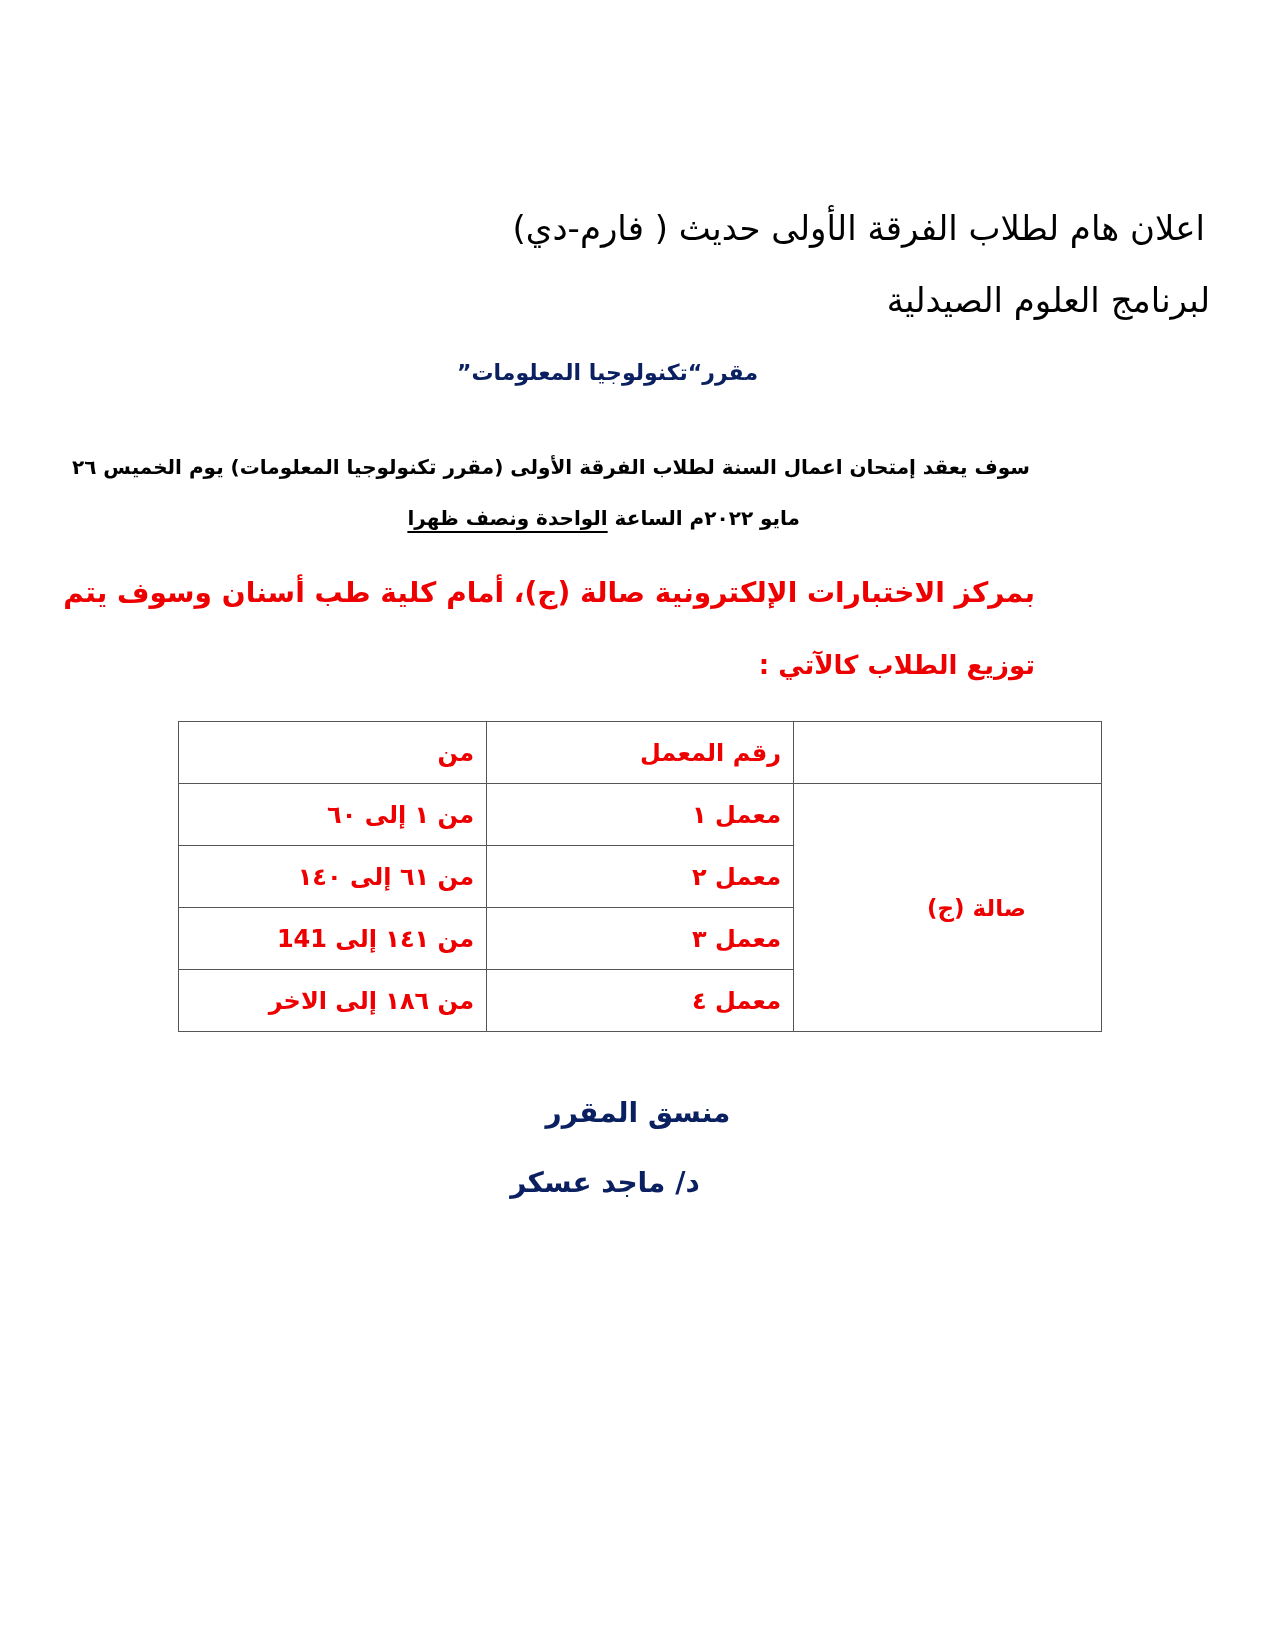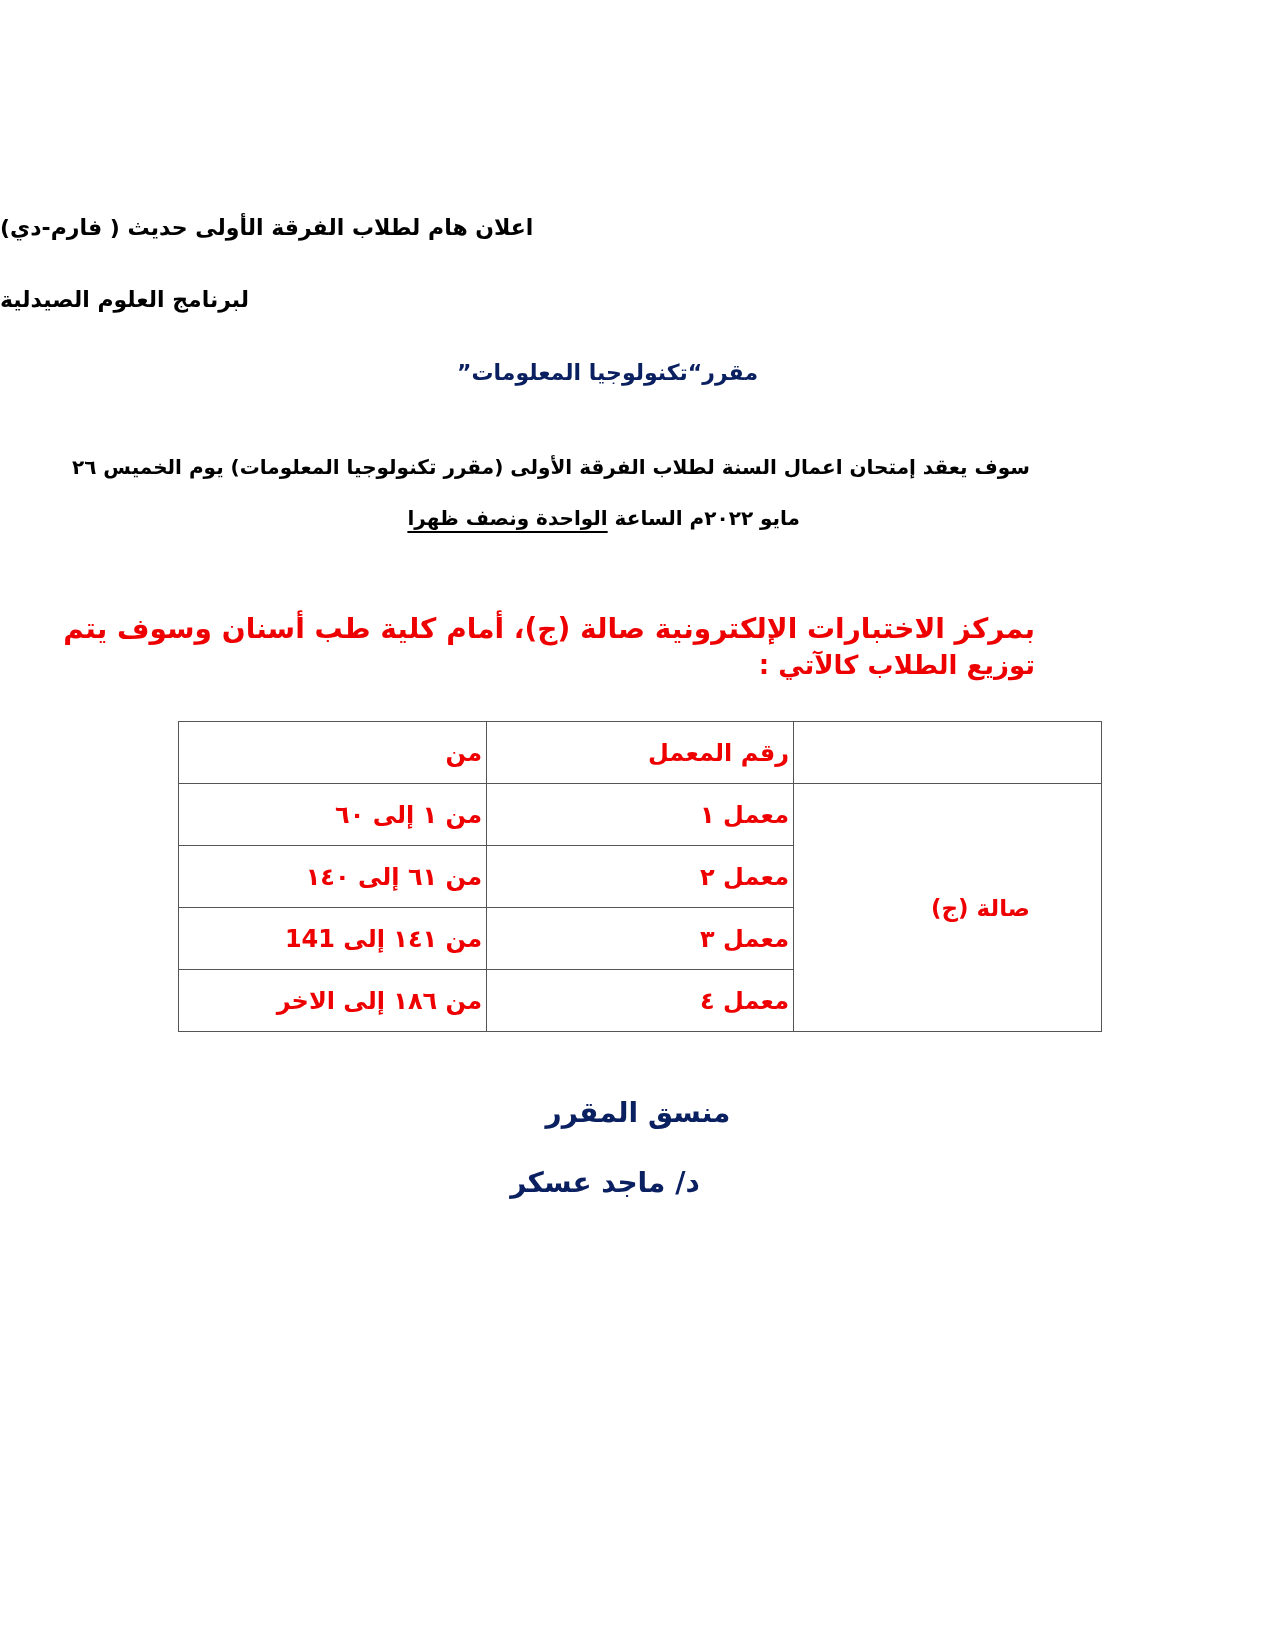--- a/index.html
+++ b/index.html
@@ -11,24 +11,24 @@
       width: 1275px;
       height: 1650px;
       position: relative;
       overflow: hidden;
       font-family: "DejaVu Sans", sans-serif;
       direction: rtl;
     }
     .abs { position: absolute; }
     .title {
       left: 0; width: 1205px;
-      text-align: left;
-      font-weight: bold;
+      text-align: right;
+      font-weight: normal;
       color: #000000;
-      font-size: 22px;
+      font-size: 34px;
       line-height: 44px;
       letter-spacing: -0.5px;
     }
     #title-line1 { top: 206px; }
     #title-line2 { top: 278px; left: 0; width: 1210px; }
     #course-title {
       top: 360px; left: 0; width: 1215px;
       text-align: center;
       font-weight: bold;
       font-size: 22px;
@@ -45,36 +45,36 @@
     #para-line2 .underlined {
       text-decoration: underline;
       text-decoration-thickness: 2px;
       text-underline-offset: 6px;
     }
     .red {
       color: #ee0000;
       font-weight: bold;
       white-space: nowrap;
     }
-    #red-line1 { top: 612px; right: 240px; font-size: 28px; margin-left: 6px; }
+    #red-line1 { top: 576px; right: 240px; font-size: 28px; margin-left: 6px; }
     #red-line2 { top: 650px; right: 240px; font-size: 26px; }
 
     table#distribution {
       position: absolute;
       top: 721px;
       left: 178px;
       width: 923px;
       border-collapse: collapse;
       direction: rtl;
       table-layout: fixed;
     }
     #distribution td {
       border: 1.5px solid #555555;
       height: 61px;
-      padding: 0 4px;
+      padding: 0 12px;
       font-weight: bold;
       font-size: 24px;
       color: #ee0000;
       text-align: right;
       vertical-align: middle;
     }
     #distribution td.hall {
       text-align: center;
       font-size: 23px;
       padding-left: 70px;

